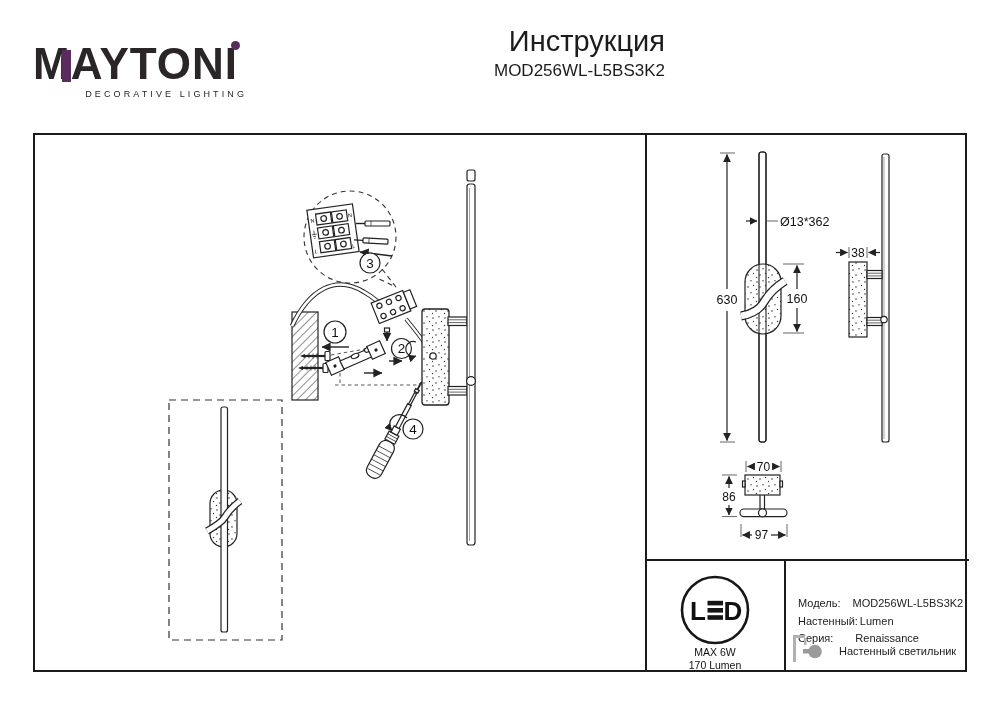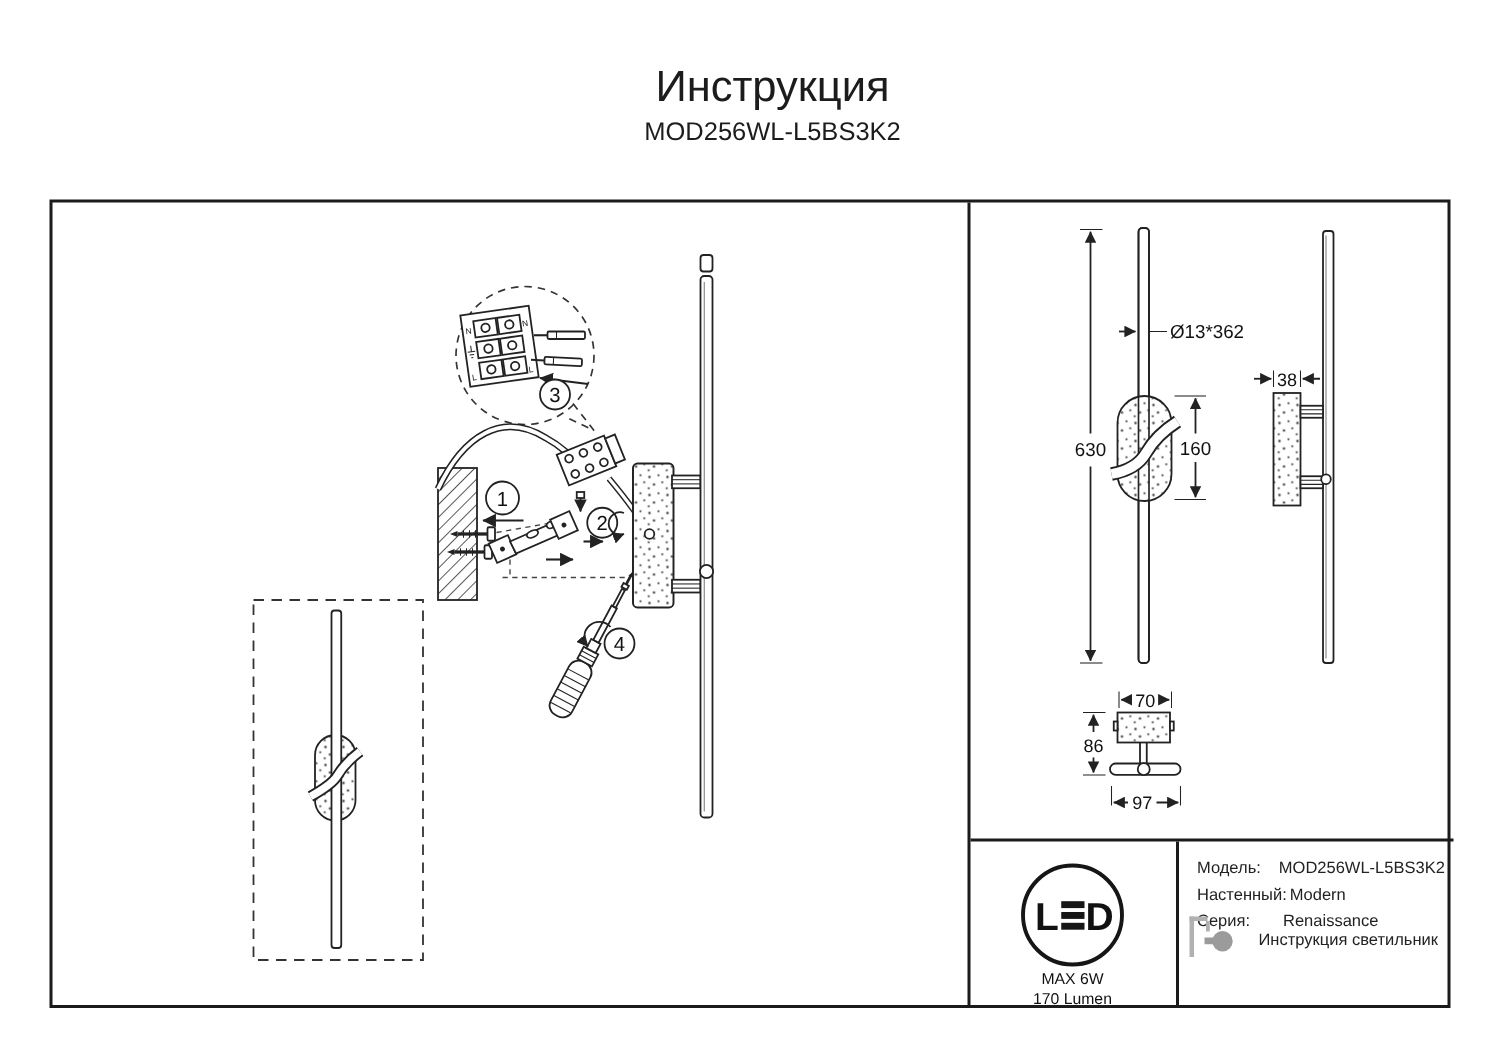--- a/index.html
+++ b/index.html
@@ -4,30 +4,30 @@
 <style>
   html,body{margin:0;padding:0;background:#fff;}
   .page{position:relative;width:1000px;height:707px;background:#fff;overflow:hidden;
         font-family:"Liberation Sans", sans-serif;color:#1c1c1c;}
   
   .logo{position:absolute;left:33px;top:42px;width:215px;height:58px;}
   .logo-text{font-size:44px;font-weight:700;letter-spacing:1px;line-height:1;color:#2a2527;white-space:nowrap;}
   .m-bar{position:absolute;left:29px;top:8px;width:8.5px;height:32px;}
   .i-dot{position:absolute;left:198px;top:-1px;width:9px;height:9px;border-radius:50%;}
   .logo-sub{position:absolute;right:1px;top:47px;font-size:9px;letter-spacing:3.1px;color:#2a2527;white-space:nowrap;}
-  .title-block{position:absolute;left:365px;top:42px;width:300px;text-align:center;}
+  .title-block{position:absolute;left:365px;top:25px;width:300px;text-align:right;}
   .title-main{font-size:29px;line-height:1.15;}
   .title-model{font-size:17px;margin-top:3px;}
   
   .main-box{position:absolute;left:33px;top:133px;width:934px;height:539px;border:2px solid #1b1b1b;box-sizing:border-box;}
   .left-panel{position:absolute;left:0;top:0;width:610px;height:535px;border-right:2px solid #1b1b1b;box-sizing:content-box;}
   .right-panel{position:absolute;left:612px;top:0;width:322px;height:535px;}
   .info-row{position:absolute;left:0;top:424px;width:322px;height:109px;border-top:2px solid #1b1b1b;display:flex;}
   .led-cell{width:137px;height:109px;border-right:2px solid #1b1b1b;position:relative;}
-  .spec-cell{position:relative;flex:1;font-size:11px;color:#222;}
+  .spec-cell{position:relative;flex:1;font-size:11px;color:#222;margin-top:24px;}
   .spec-row{position:absolute;left:12px;white-space:nowrap;}
   .spec-row .lbl{color:#222;}
   .r1{top:12px;} .r1 .val{margin-left:12px;}
   .r2{top:30px;} .r2 .val{margin-left:2px;}
   .r3{top:47px;} .r3 .val{margin-left:22px;text-align:center;}
   .r4{top:60px;left:53px;}
   .lamp-icon{position:absolute;left:4px;top:48px;}
   
   svg{display:block;}
   svg text{font-family:"Liberation Sans", sans-serif;fill:#111;}
@@ -39,20 +39,26 @@
   .dim{font-size:12.5px;}
   .dimS{font-size:12px;}
   .stepnum{font-size:13.5px;}
   .tiny{font-size:5.5px;}
 </style>
 </head>
 <body>
 
 <div class="page">
 
+  <div class="logo">
+    <div class="logo-text">MAYTONI</div>
+    <div class="m-bar" style="background:#5a2c5d;"></div>
+    <div class="i-dot" style="background:#5a2c5d;"></div>
+    <div class="logo-sub">DECORATIVE LIGHTING</div>
+  </div>
 
   <div class="title-block">
     <div class="title-main">Инструкция</div>
     <div class="title-model">MOD256WL-L5BS3K2</div>
   </div>
 
   <div class="main-box">
 
     <div class="left-panel">
       <svg width="610" height="535" viewBox="0 0 610 535">
@@ -367,32 +373,32 @@
             <text x="86" y="59" text-anchor="middle" font-size="26" font-weight="bold" fill="#161616">D</text>
             <text x="68" y="95" text-anchor="middle" font-size="10.5" fill="#222">MAX 6W</text>
             <text x="68" y="108" text-anchor="middle" font-size="10.5" fill="#222">170 Lumen</text>
           </svg>
         </div>
         <div class="spec-cell">
           <div class="spec-row r1">
             <span class="lbl">Модель:</span><span class="val">MOD256WL-L5BS3K2</span>
           </div>
           <div class="spec-row r2">
-            <span class="lbl">Настенный:</span><span class="val">Modern</span>
+            <span class="lbl">Настенный:</span><span class="val">Lumen</span>
           </div>
           <div class="spec-row r3">
             <span class="lbl">Серия:</span><span class="val">Renaissance</span>
           </div>
           <svg class="lamp-icon" width="40" height="32" viewBox="0 0 40 32">
             <rect x="3" y="2" width="12" height="3" fill="#b1b1b1"></rect>
             <rect x="3" y="2" width="3" height="27" fill="#b1b1b1"></rect>
             <rect x="14" y="5" width="2.5" height="7" fill="#b1b1b1"></rect>
             <rect x="13" y="16" width="8" height="4.5" fill="#9b9b9b"></rect>
             <circle cx="25" cy="18.5" r="6.8" fill="#9b9b9b"></circle>
           </svg>
           <div class="spec-row r4">
-            <span class="val">Инструкция светильник</span>
+            <span class="val">Настенный светильник</span>
           </div>
         </div>
       </div>
     </div>
   </div>
 </div>
 
 </body></html>

